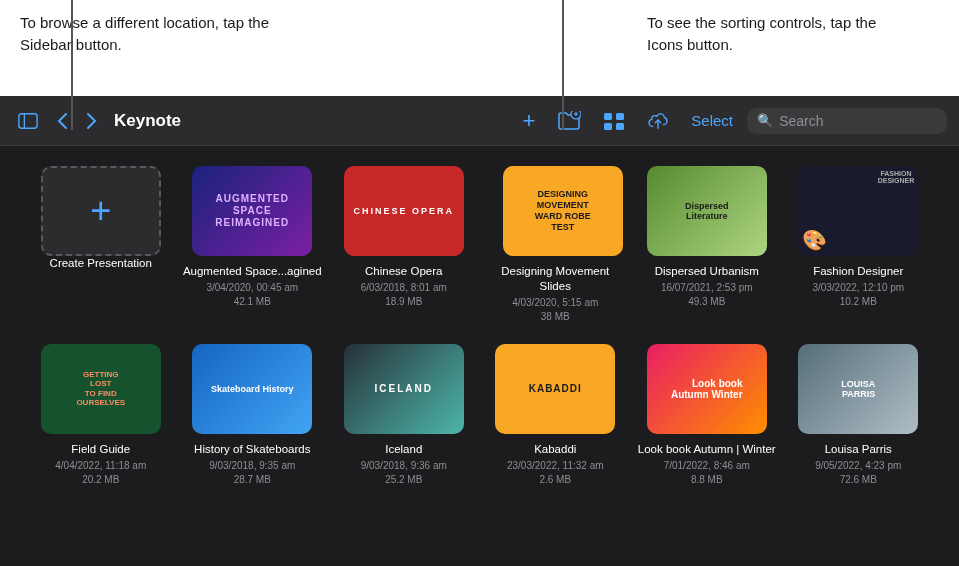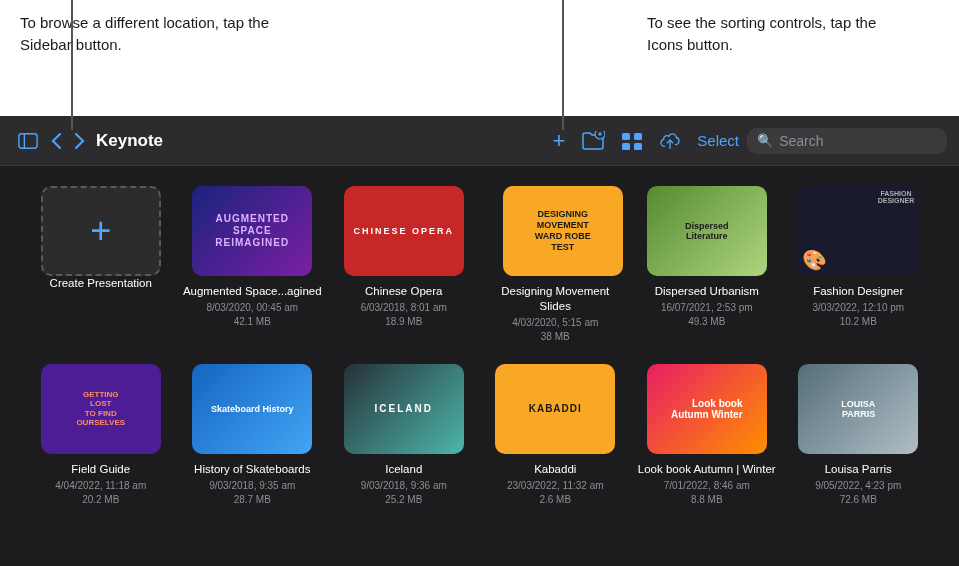--- a/index.html
+++ b/index.html
@@ -9,21 +9,21 @@
       width: 959px;
       height: 566px;
       overflow: hidden;
       color: #fff;
     }
 
     
     .annotation-area {
       background: #fff;
       width: 100%;
-      height: 116px;
+      height: 96px;
       position: relative;
       display: flex;
       align-items: flex-start;
       padding: 12px 20px;
     }
     .annotation-left {
       width: 300px;
       font-size: 15px;
       color: #1a1a1a;
       line-height: 1.45;
@@ -55,20 +55,21 @@
       background: #555;
     }
 
     
     .toolbar {
       background: #2c2c2e;
       height: 50px;
       display: flex;
       align-items: center;
       padding: 0 12px;
+      gap: 6px;
       border-bottom: 1px solid #3a3a3c;
     }
     .toolbar-btn {
       background: none;
       border: none;
       color: #4da6ff;
       cursor: pointer;
       font-size: 18px;
       padding: 4px 6px;
       border-radius: 6px;
@@ -341,21 +342,21 @@
 <div class="content">
   <div class="grid" id="file-grid">
   <div class="file-item">
     <div class="create-thumb">+</div>
     <div class="file-name">Create Presentation</div>
 
   </div>
       <div class="file-item">
     <div class="file-thumb thumb-augmented">AUGMENTED<br>SPACE<br>REIMAGINED</div>
     <div class="file-name">Augmented Space...agined</div>
-    <div class="file-meta">8/03/2020, 00:45 am</div>
+    <div class="file-meta">3/04/2020, 00:45 am</div>
         <div class="file-meta">42.1 MB</div>
   </div>
       <div class="file-item">
     <div class="file-thumb thumb-chinese-opera">
           <span style="font-size:9px;letter-spacing:2px;font-weight:700;color:#fff;">CHINESE OPERA</span>
         </div>
     <div class="file-name">Chinese Opera</div>
     <div class="file-meta">6/03/2018, 8:01 am</div>
         <div class="file-meta">18.9 MB</div>
   </div>
@@ -374,21 +375,21 @@
       <div class="file-item">
     <div class="file-thumb thumb-fashion" style="background:#1a1a2e;position:relative;overflow:hidden;">
           <span style="position:absolute;right:4px;top:4px;font-size:7px;color:#aaa;font-weight:700;">FASHION<br>DESIGNER</span>
           <span style="position:absolute;left:4px;bottom:4px;font-size:20px;">🎨</span>
         </div>
     <div class="file-name">Fashion Designer</div>
     <div class="file-meta">3/03/2022, 12:10 pm</div>
         <div class="file-meta">10.2 MB</div>
   </div>
       <div class="file-item">
-    <div class="file-thumb thumb-field" style="background:#4c1d95;">
+    <div class="file-thumb thumb-field" style="background:#14532d;">
           <span style="font-size:8px;font-weight:700;color:#ff8a65;line-height:1.2;">GETTING<br>LOST<br>TO FIND<br>OURSELVES</span>
         </div>
     <div class="file-name">Field Guide</div>
     <div class="file-meta">4/04/2022, 11:18 am</div>
         <div class="file-meta">20.2 MB</div>
   </div>
       <div class="file-item">
     <div class="file-thumb thumb-history">
           <span style="font-size:9px;color:#fff;font-weight:600;">Skateboard History</span>
         </div>

